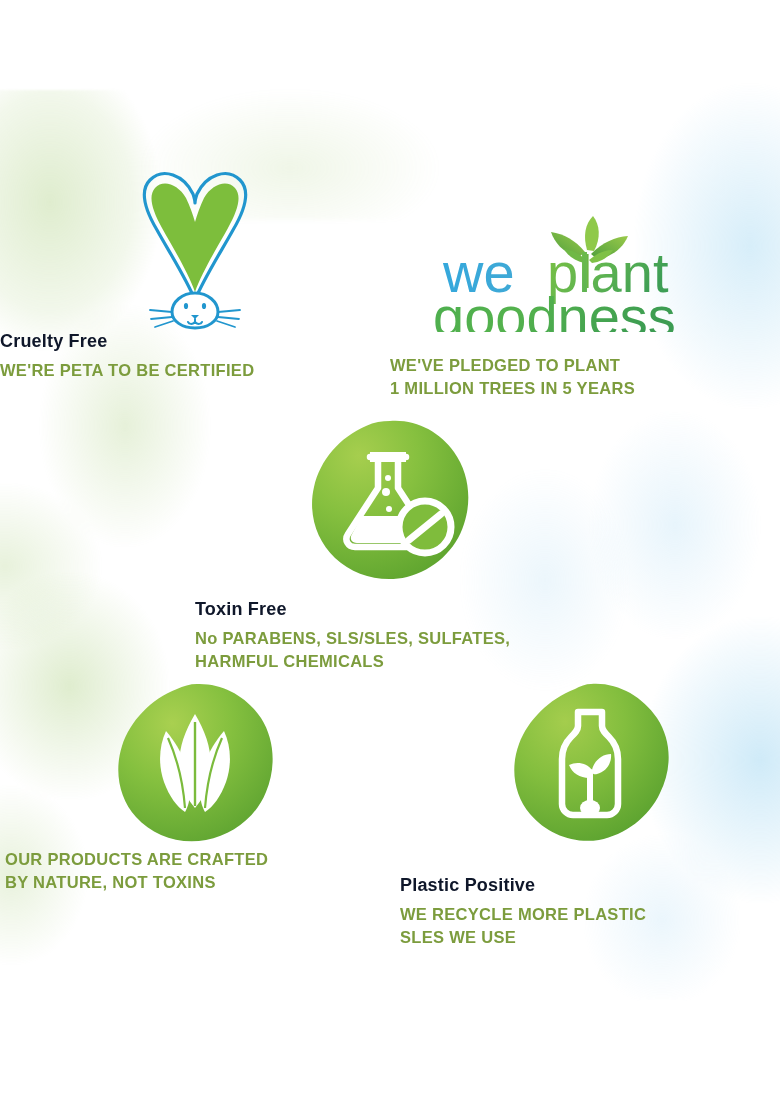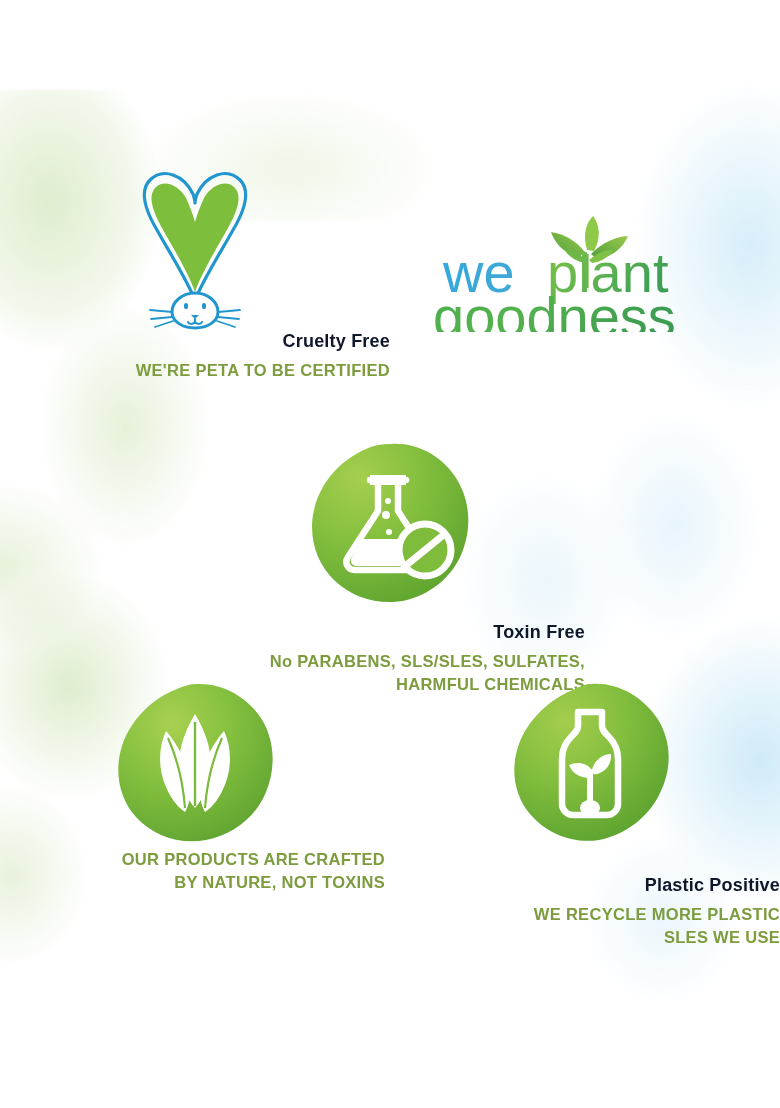--- a/index.html
+++ b/index.html
@@ -88,21 +88,21 @@
     filter: blur(2px);
   }
 
   
   .content {
     position: absolute;
     inset: 0;
   }
   .badge {
     position: absolute;
-    text-align: right;
+    text-align: left;
     box-sizing: border-box;
   }
   .badge-title {
     font-size: 18px;
     font-weight: bold;
     color: #0f172a;
     letter-spacing: 0.2px;
     margin: 0 0 7px 0;
     line-height: 1.1;
     white-space: nowrap;
@@ -113,21 +113,21 @@
     color: #7C9C3D;
     letter-spacing: 0.3px;
     line-height: 1.38;
     margin: 0;
   }
   .badge-desc .lc { text-transform: none; }
 
   
   #badge-cruelty-free { left: 0px;   top: 160px; width: 390px; }
   #badge-plant-goodness { left: 390px; top: 210px; width: 390px; }
-  #badge-toxin-free  { left: 195px; top: 439px; width: 390px; }
+  #badge-toxin-free  { left: 195px; top: 416px; width: 390px; }
   #badge-best-nature { left: 5px;   top: 680px; width: 380px; }
   #badge-plastic-positive { left: 400px; top: 680px; width: 380px; }
 
   .icon-wrap {
     display: flex;
     justify-content: center;
     align-items: flex-end;
   }
 
   
@@ -218,20 +218,24 @@
             <path d="M164 50 C 172 43 180 40 188 40 C 184 47 176 52 167 53 Z" fill="#7FC147"></path>
             <path d="M162.5 44 L162.5 78" stroke="#6BB544" stroke-width="2.2" fill="none"></path>
           </g>
 
           <text x="18" y="82" font-family="'Liberation Sans', sans-serif" font-size="56" font-weight="400" fill="url(#gradWe)">we</text>
           <text x="122" y="82" font-family="'Liberation Sans', sans-serif" font-size="56" font-weight="400" fill="url(#gradPlant)">plant</text>
 
           <text x="8" y="126" font-family="'Liberation Sans', sans-serif" font-size="56" font-weight="400" fill="url(#gradGood)">goodness</text>
         </svg>
       </div>
+      <p class="badge-desc" style="margin-top:22px;">
+        <span>WE'VE PLEDGED TO PLANT</span><br>
+        <span>1 MILLION TREES IN 5 YEARS</span>
+      </p>
     </div>
 
     <div class="badge" id="badge-toxin-free">
       <div class="icon-wrap">
         <div class="disc">
           <svg width="168" height="168" viewBox="0 0 168 168">
             <defs>
               <radialGradient id="discGrad1" cx="30%" cy="22%" r="85%">
                 <stop offset="0%" stop-color="#A6CE4E"></stop>
                 <stop offset="45%" stop-color="#86C03F"></stop>

